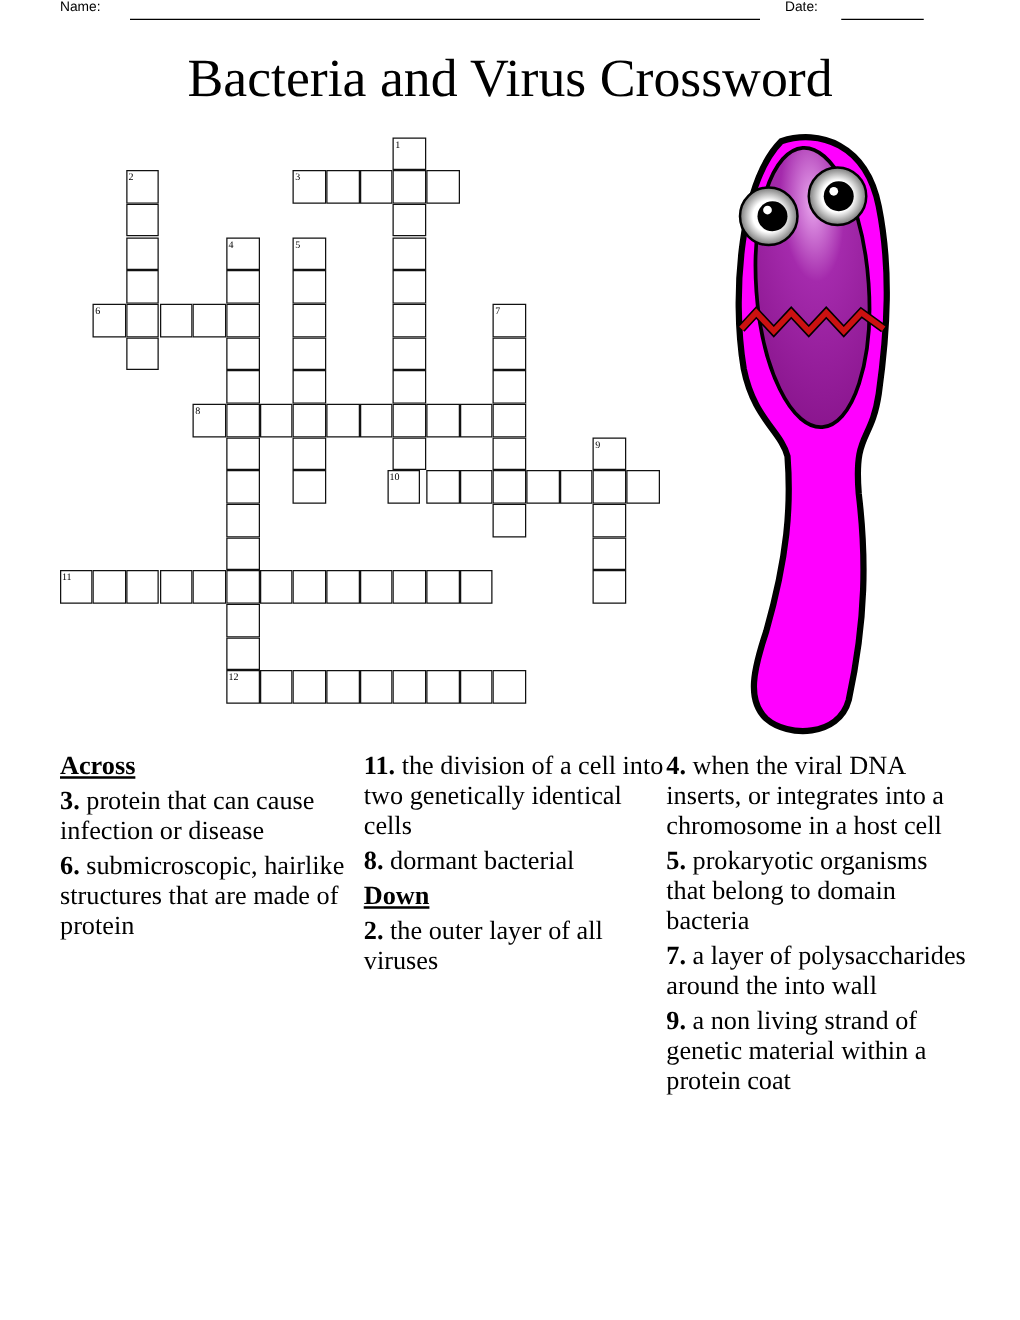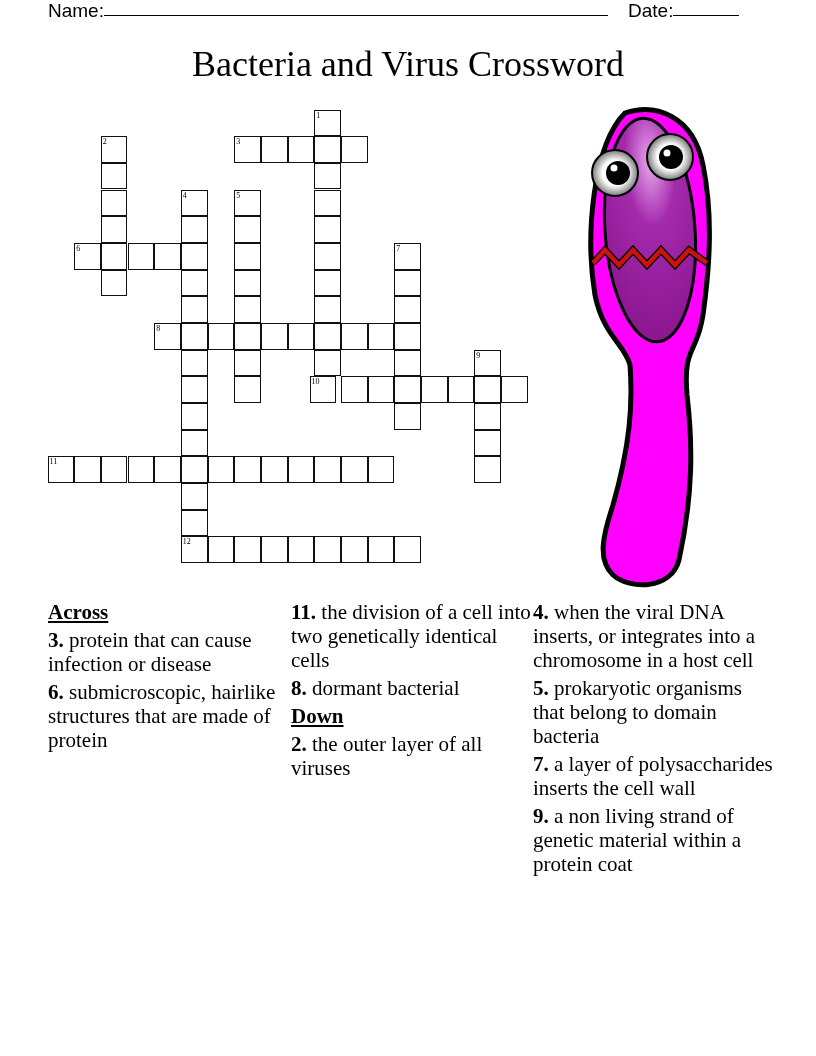--- a/index.html
+++ b/index.html
@@ -1,22 +1,22 @@
 <!DOCTYPE html>
 <html><head>
 <meta charset="utf-8">
 <style>
   html, body { margin: 0; padding: 0; background: #ffffff; }
   body { width: 816px; height: 1056px; position: relative; overflow: hidden; font-family: "Liberation Serif", serif; color: #000; }
-  .header { position: absolute; top: 0; left: 48px; width: 700px; height: 20px; font-family: "Liberation Sans", sans-serif; font-size: 19px; }
+  .header { position: absolute; top: 0; left: 48px; width: 700px; height: 20px; font-family: "Liberation Sans", sans-serif; font-size: 11px; }
   .header .name-label { position: absolute; left: 0; top: 0; }
   .header .name-line { position: absolute; left: 56px; top: 15px; width: 504px; border-bottom: 1px solid #000; }
   .header .date-label { position: absolute; left: 580px; top: 0; }
   .header .date-line { position: absolute; left: 625px; top: 15px; width: 66px; border-bottom: 1px solid #000; }
-  .title { position: absolute; top: 34px; left: 0; width: 816px; text-align: center; font-size: 36px; line-height: 60px; font-family: "Liberation Serif", serif; }
+  .title { position: absolute; top: 34px; left: 0; width: 816px; text-align: center; font-size: 43px; line-height: 60px; font-family: "Liberation Serif", serif; }
   .grid { position: absolute; left: 48px; top: 110px; width: 500px; height: 470px; }
   .cell { position: absolute; width: 26.67px; height: 26.67px; box-sizing: border-box; border: 1.5px solid #111; background: #fff; margin-left: -0.5px; margin-top: -0.5px; }
   .cell .num { position: absolute; top: 0px; left: 1px; font-size: 8px; line-height: 9px; font-family: "Liberation Serif", serif; }
   .illustration { position: absolute; left: 575px; top: 105px; width: 150px; height: 490px; }
   .clues { position: absolute; top: 600px; font-size: 21px; line-height: 24px; font-family: "Liberation Serif", serif; }
   .clues .heading { font-weight: bold; text-decoration: underline; margin-bottom: 4px; }
   .clue { margin-bottom: 4px; }
   .clue b { font-weight: bold; }
   .col1 { left: 48px; width: 230px; }
   .col2 { left: 291px; width: 240px; }
@@ -187,15 +187,15 @@
 <div class="clues col2">
   <div class="clue"><b>11.</b> <span>the division of a cell into two genetically identical cells</span></div>
   <div class="clue"><b>8.</b> <span>dormant bacterial</span></div>
   <div class="heading">Down</div>
   <div class="clue"><b>2.</b> <span>the outer layer of all viruses</span></div>
 </div>
 
 <div class="clues col3">
   <div class="clue"><b>4.</b> <span>when the viral DNA inserts, or integrates into a chromosome in a host cell</span></div>
   <div class="clue"><b>5.</b> <span>prokaryotic organisms that belong to domain bacteria</span></div>
-  <div class="clue"><b>7.</b> <span>a layer of polysaccharides inserts the cell wall</span></div>
+  <div class="clue"><b>7.</b> <span>a layer of polysaccharides around the into wall</span></div>
   <div class="clue"><b>9.</b> <span>a non living strand of genetic material within a protein coat</span></div>
 </div>
 
 </body></html>

